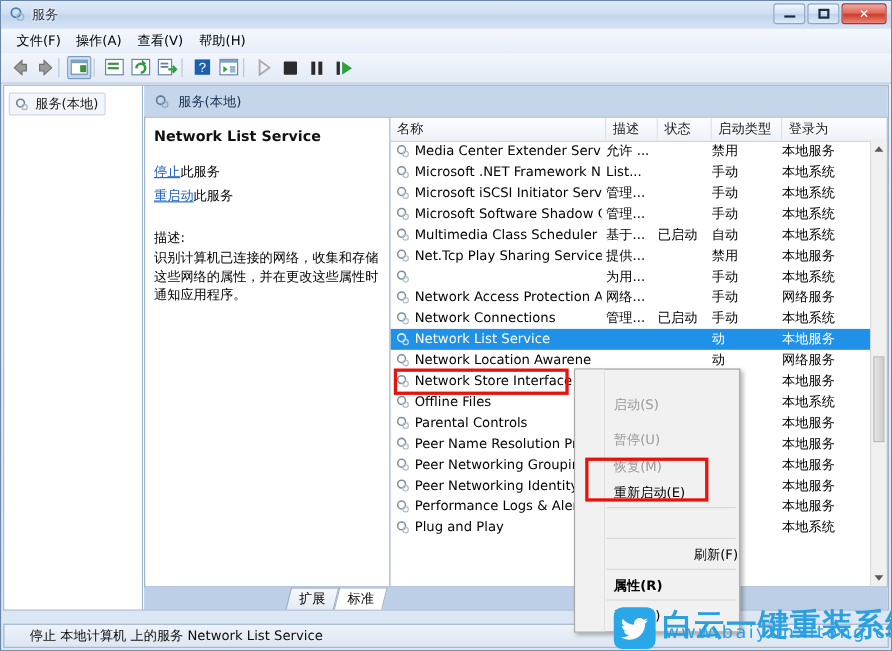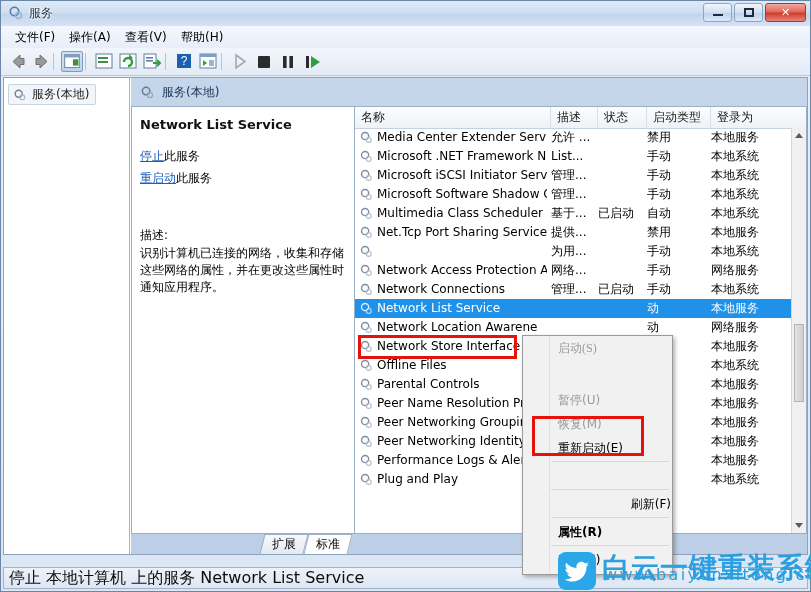--- a/index.html
+++ b/index.html
@@ -94,21 +94,21 @@
   }
   
   #details{
     position:absolute;left:0;top:28px;width:223px;bottom:20px;
     background:#fff;border:1px solid #9ab0c9;border-right:none;
     box-sizing:border-box;padding:10px 8px 0 8px;
   }
   #svc-title{font-size:13px;font-weight:bold;color:#111;margin-bottom:16px;}
   .action-line{font-size:12px;color:#000;margin-bottom:5px;white-space:nowrap;}
   .action-link{color:#1d5fbd;text-decoration:underline;cursor:pointer;}
-  #desc-label{margin-top:40px;font-size:12px;color:#000;}
+  #desc-label{margin-top:21px;font-size:12px;color:#000;}
   #desc-body{font-size:12px;color:#000;line-height:17px;margin-top:1px;}
   
   #listview{
     position:absolute;left:223px;top:28px;right:0;bottom:20px;
     background:#fff;border:1px solid #9ab0c9;box-sizing:border-box;
     overflow:hidden;
   }
   #list-header{
     position:absolute;left:0;top:0;right:0;height:21px;
     background:linear-gradient(180deg,#fdfdfe 0%,#eef2f7 100%);
@@ -154,22 +154,22 @@
     border:1px solid #9fb1c8;border-bottom:none;
     transform:skewX(-14deg);
   }
   .tab span{display:inline-block;transform:skewX(14deg);}
   .tab.active{background:#fff;}
   
   #statusbar{
     position:absolute;left:2px;right:2px;bottom:2px;height:22px;
     background:linear-gradient(180deg,#eef3f9,#dde6f2);
     border:1px solid #9fb3cb;box-sizing:border-box;
-    font-size:16px;color:#0d0d0d;
-    display:flex;align-items:center;padding-left:5px;
+    font-size:12px;color:#0d0d0d;
+    display:flex;align-items:center;padding-left:23px;
   }
   
   #ctxmenu{
     position:absolute;left:521px;top:334px;width:151px;height:240px;
     background:#f1f1f1;border:1px solid #9a9a9a;
     box-shadow:2px 2px 4px rgba(0,0,0,.3);
     box-sizing:border-box;
   }
   #ctx-gutter{position:absolute;left:0;top:0;width:26px;bottom:0;background:#f1f1f1;border-right:1px solid #e0e0e0;}
   .ctx-item{
@@ -396,21 +396,21 @@
               <div class="cell c-desc">基于...</div>
               <div class="cell c-state">已启动</div>
               <div class="cell c-start">自动</div>
               <div class="cell c-logon">本地系统</div>
             </div>
             <div class="row" style="top: 95px;">
               <svg class="gear" viewBox="0 0 16 16">
                 <circle cx="6.5" cy="6.5" r="3.8" fill="none" stroke="#7b8ea4" stroke-width="1.5"></circle>
                 <circle cx="10.4" cy="10.6" r="2.6" fill="none" stroke="#b0bdcc" stroke-width="1.2"></circle>
               </svg>
-              <div class="cell c-name">Net.Tcp Port Sharing Service</div>
+              <div class="cell c-name">Net.Tcp Play Sharing Service</div>
               <div class="cell c-desc">提供...</div>
               <div class="cell c-state"></div>
               <div class="cell c-start">禁用</div>
               <div class="cell c-logon">本地服务</div>
             </div>
             <div class="row" style="top: 114px;">
               <svg class="gear" viewBox="0 0 16 16">
                 <circle cx="6.5" cy="6.5" r="3.8" fill="none" stroke="#7b8ea4" stroke-width="1.5"></circle>
                 <circle cx="10.4" cy="10.6" r="2.6" fill="none" stroke="#b0bdcc" stroke-width="1.2"></circle>
               </svg>
@@ -569,21 +569,21 @@
         </div>
     </div>
   </div>
 
   <div id="statusbar">
     <span>停止 本地计算机 上的服务 Network List Service</span>
   </div>
 
   <div id="ctxmenu">
     <div id="ctx-gutter"></div>
-  <div class="ctx-item disabled" style="top: 0; font-family: Liberation Serif, serif;">启动(S)</div>
+  <div class="ctx-item disabled" style="top: 20px;">启动(S)</div>
       <div class="ctx-item disabled" style="top: 76px;">恢复(M)</div>
       <div class="ctx-item disabled" style="top: 52px;">暂停(U)</div>
       <div class="ctx-item" style="top: 100px;">重新启动(E)</div>
       <div class="ctx-sep" style="top: 125px;"></div>
       <div class="ctx-sep" style="top: 153px;"></div>
       <div class="ctx-item" style="top: 156px; text-align: right;">刷新(F)</div>
       <div class="ctx-sep" style="top: 181px;"></div>
       <div class="ctx-item bold" style="top: 184px;">属性(R)</div>
       <div class="ctx-sep" style="top: 209px;"></div>
       <div class="ctx-item" style="top: 212px;">帮助(H)</div>

